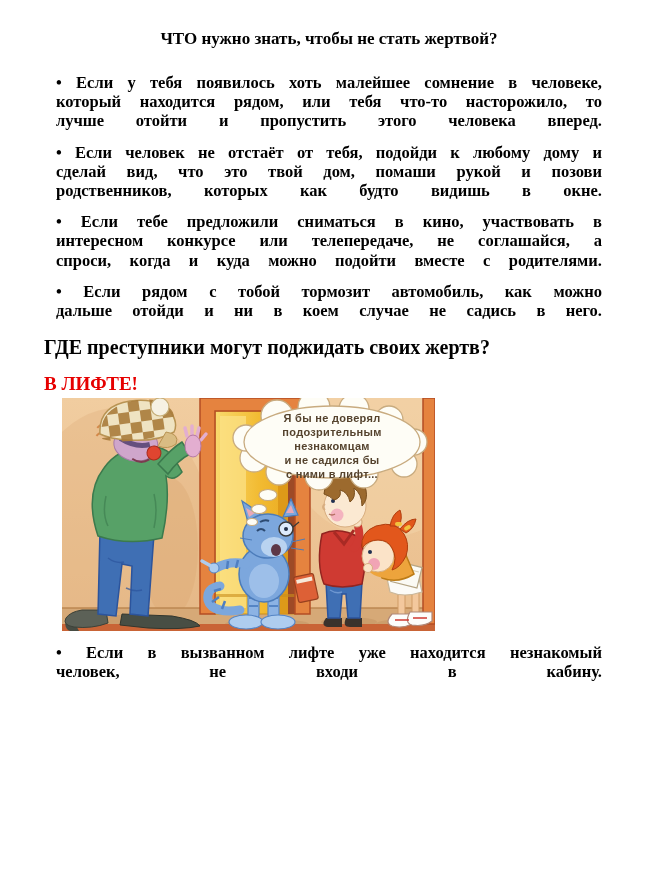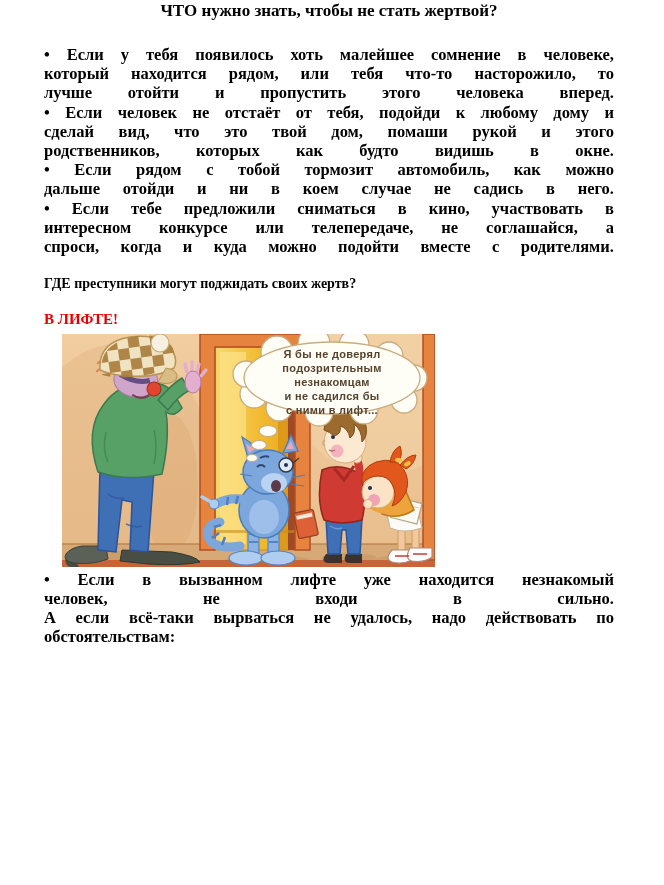--- a/index.html
+++ b/index.html
@@ -1,63 +1,63 @@
 <!DOCTYPE html>
 <html lang="ru"><head>
 <meta charset="utf-8">
 <style>
   html,body{margin:0;padding:0;background:#ffffff;}
   .page{
     width:664px;height:885px;background:#fff;box-sizing:border-box;
-    padding:0 50px 0 44px;overflow:hidden;
+    padding:28px 50px 0 44px;overflow:hidden;
     font-family:"Liberation Serif","DejaVu Serif",serif;
     font-weight:bold;color:#000;
   }
   .title{
     margin:0 0 23px 0;text-align:center;
     font-size:17px;line-height:22px;font-weight:bold;
   }
   p.b{
-    margin:0;font-size:16.5px;line-height:19.2px;
+    margin:12px;font-size:16.5px;line-height:19.2px;
     text-align:justify;text-align-last:justify;
     white-space:pre-line;word-spacing:1px;
   }
   p.question{
-    margin:18px 0 0 0;font-size:14px;line-height:19.2px;
+    margin:18px 0 0 0;font-size:20px;line-height:19.2px;
     text-align:left;text-align-last:left;white-space:normal;
   }
   p.lift-heading{
-    margin:17px 0 0 0;font-size:15px;line-height:19.2px;
+    margin:17px 0 0 0;font-size:19px;line-height:19.2px;
     color:#e60000;text-align:left;text-align-last:left;white-space:normal;
   }
   figure.figure{margin:4px 0 3px 18px;width:373px;height:233px;}
   figure.figure svg{display:block;}
   .bubble-text{
     font-family:"Liberation Sans","DejaVu Sans",sans-serif;
     font-weight:bold;font-size:11px;fill:#55432e;letter-spacing:.3px;
   }
 </style>
 </head>
 <body>
 
 <main class="page">
 
   <h1 class="title">ЧТО нужно знать, чтобы не стать жертвой?</h1>
 
   <p class="b">• Если у тебя появилось хоть малейшее сомнение в человеке,
 который находится рядом, или тебя что-то насторожило, то
 лучше отойти и пропустить этого человека вперед.</p>
   <p class="b">• Если человек не отстаёт от тебя, подойди к любому дому и
-сделай вид, что это твой дом, помаши рукой и этого
+сделай вид, что это твой дом, помаши рукой и позови
 родственников, которых как будто видишь в окне.</p>
-  <p class="b">• Если рядом с тобой тормозит автомобиль, как можно
-дальше отойди и ни в коем случае не садись в него.</p>
   <p class="b">• Если тебе предложили сниматься в кино, участвовать в
 интересном конкурсе или телепередаче, не соглашайся, а
 спроси, когда и куда можно подойти вместе с родителями.</p>
+  <p class="b">• Если рядом с тобой тормозит автомобиль, как можно
+дальше отойди и ни в коем случае не садись в него.</p>
 
   <p class="question">ГДЕ преступники могут поджидать своих жертв?</p>
 
   <p class="lift-heading">В ЛИФТЕ!</p>
 
   <figure class="figure">
     <svg viewBox="0 0 373 233" width="373" height="233" xmlns="http://www.w3.org/2000/svg">
       <defs>
         <linearGradient id="doorGrad" x1="0" y1="0" x2="1" y2="0">
           <stop offset="0" stop-color="#f9d96d"></stop>
@@ -239,17 +239,15 @@
         <text class="bubble-text" x="270" y="24" text-anchor="middle">Я бы не доверял</text>
         <text class="bubble-text" x="270" y="38" text-anchor="middle">подозрительным</text>
         <text class="bubble-text" x="270" y="52" text-anchor="middle">незнакомцам</text>
         <text class="bubble-text" x="270" y="66" text-anchor="middle">и не садился бы</text>
         <text class="bubble-text" x="270" y="80" text-anchor="middle">с ними в лифт...</text>
       </g>
     </svg>
   </figure>
 
   <p class="b">• Если в вызванном лифте уже находится незнакомый
-человек, не входи в сильно.</p>
-  <p class="b">А если всё-таки вырваться не удалось, надо действовать по
-обстоятельствам:</p>
+человек, не входи в кабину.</p>
 
 </main>
 
 </body></html>

